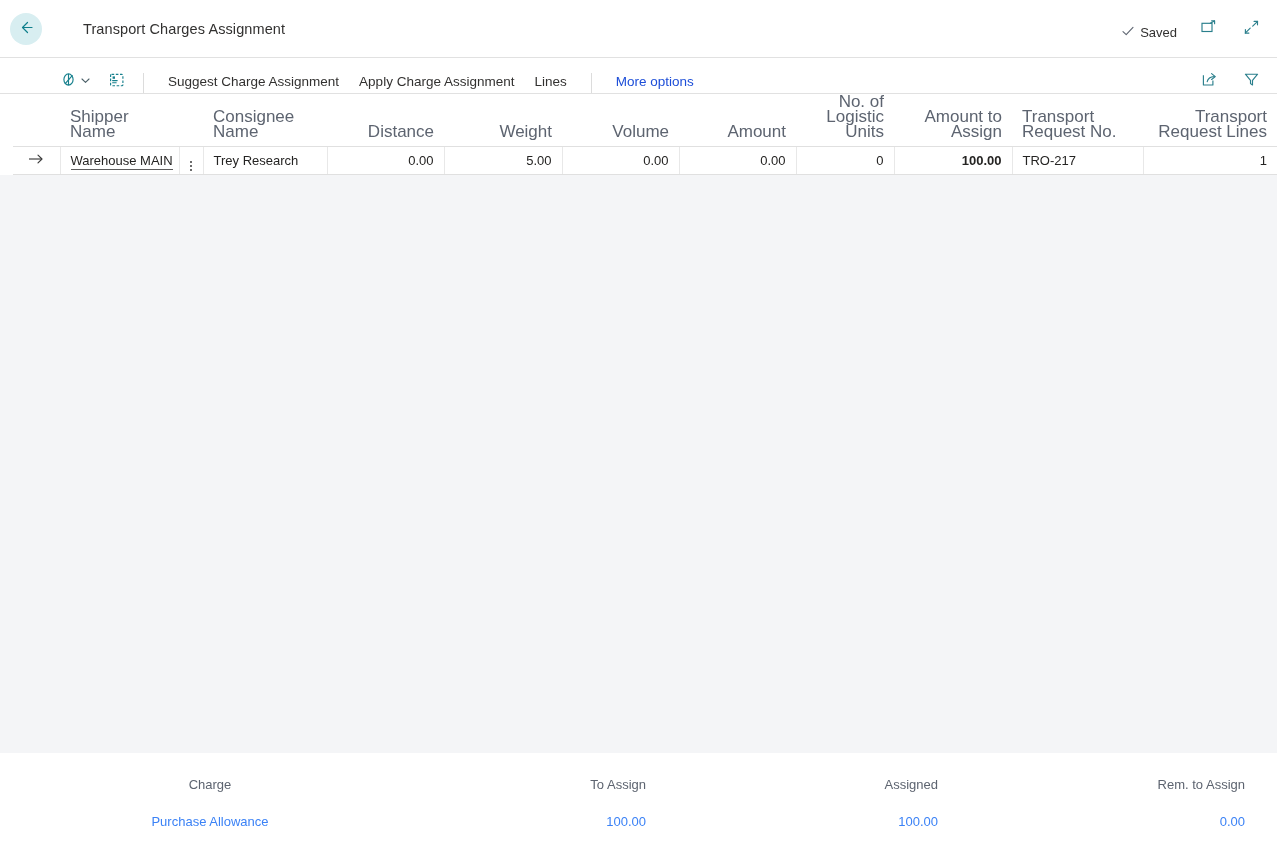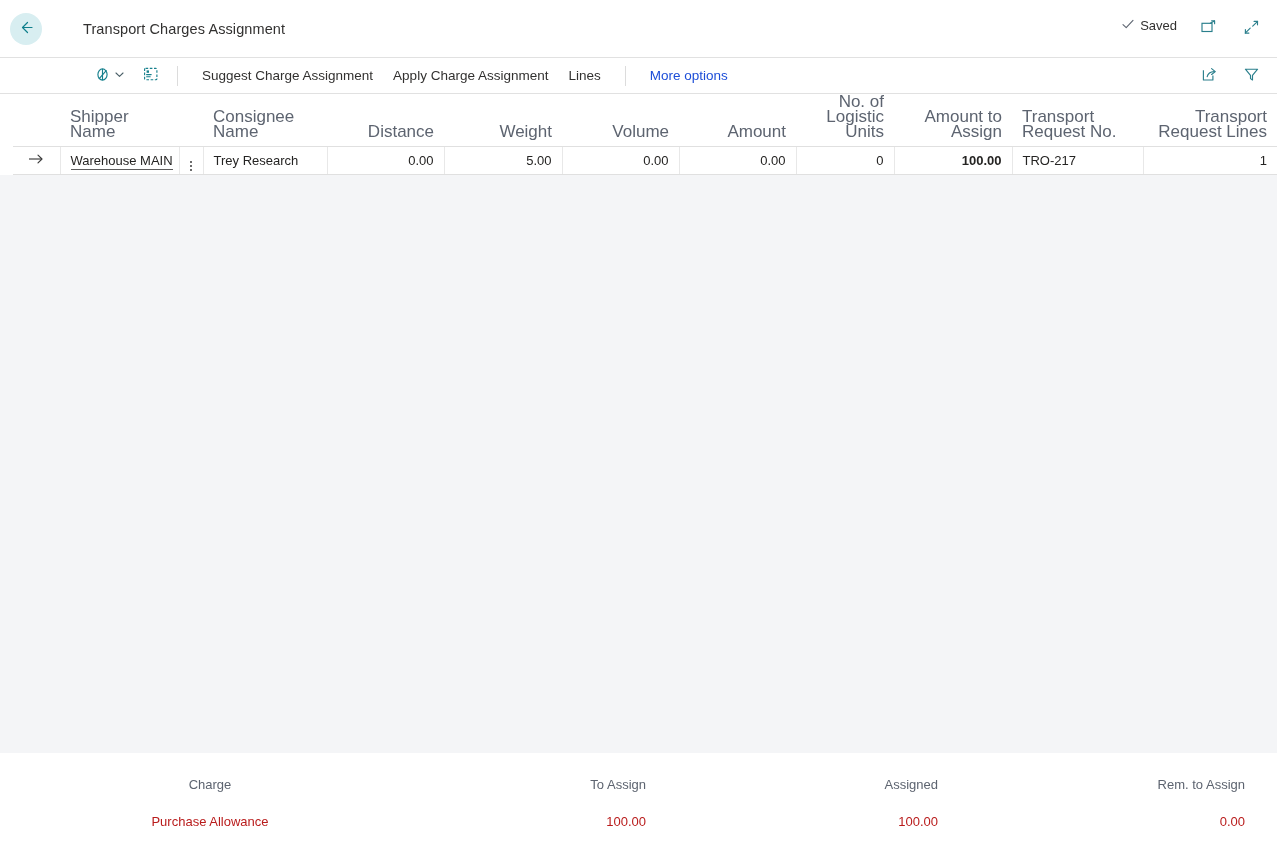--- a/index.html
+++ b/index.html
@@ -42,21 +42,21 @@
   .page-title {
     margin-left: 25px;
     font-size: 14.5px;
     color: #323130;
     letter-spacing: .1px;
     white-space: nowrap;
   }
   .titlebar-right {
     margin-left: auto;
     display: flex;
-    align-items: flex-start;
+    align-items: flex-end;
     gap: 19px;
   }
   .saved {
     display: flex;
     align-items: center;
     gap: 5px;
     font-size: 13px;
     color: #323130;
     white-space: nowrap;
   }
@@ -68,22 +68,22 @@
     justify-content: center;
     cursor: pointer;
   }
 
   
   .cmdbar {
     height: 37px;
     border-top: 1px solid #e1e1e1;
     border-bottom: 1px solid #e1e1e1;
     display: flex;
-    align-items: center;
-    padding: 0 14px 0 94px;
+    align-items: flex-end;
+    padding: 0 14px 0 60px;
     box-sizing: border-box;
     background: #ffffff;
   }
   .cmd-icon-group {
     display: flex;
     align-items: center;
     gap: 14px;
   }
   .cmd-split {
     display: flex;
@@ -223,21 +223,21 @@
     color: #5d6470;
     font-size: 13px;
     padding: 24px 32px 0 32px;
     text-align: right;
     white-space: nowrap;
   }
   table.sum th.c { text-align: center; }
   table.sum td {
     padding: 22px 32px 0 32px;
     text-align: right;
-    color: #b91c1c;
+    color: #3b82f6;
     white-space: nowrap;
     margin-left: 31px;
   }
   table.sum td.c { text-align: center; }
   .arrow-right-glyph { font-size: 15px; color: #3b3b3b; line-height: 1; }
 </style>
 </head>
 <body>
 
 <div class="titlebar">

